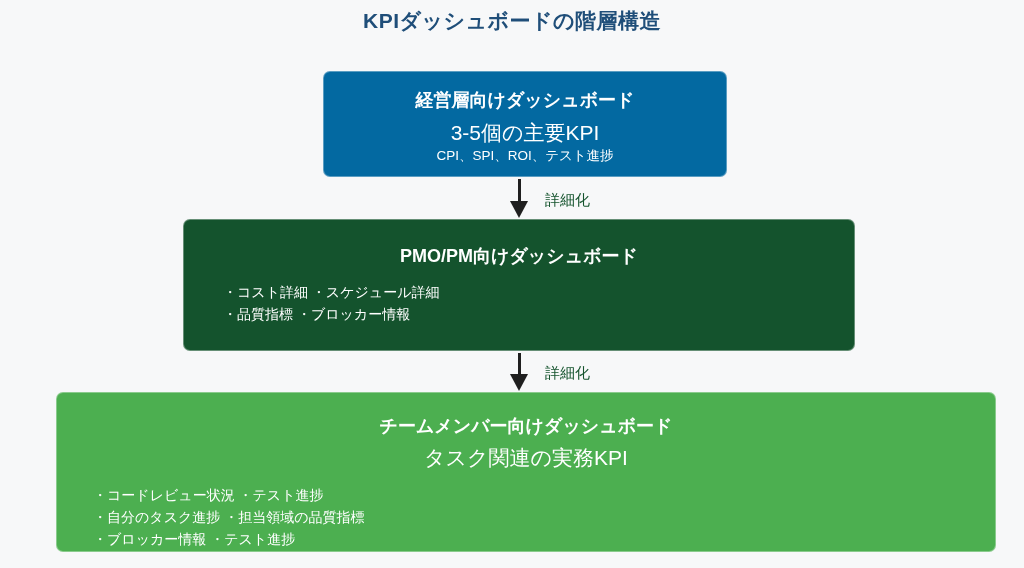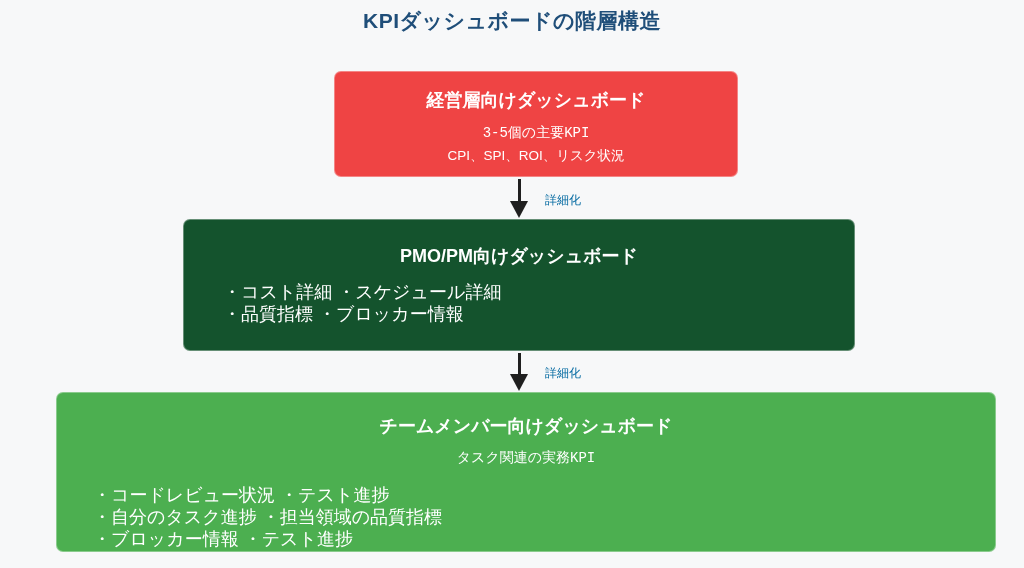--- a/index.html
+++ b/index.html
@@ -22,55 +22,54 @@
   }
 
   .box {
     position: absolute;
     border-radius: 7px;
     border: 1px solid rgba(255,255,255,0.35);
     color: #ffffff;
     text-align: center;
   }
   .box1 {
-    left: 334px; top: 71px; width: 404px; height: 106px;
-    background: #ef4444;
+    left: 323px; top: 71px; width: 404px; height: 106px;
+    background: #0369a1;
     padding-top: 17px;
   }
   .box2 {
     left: 183px; top: 219px; width: 672px; height: 132px;
     background: #14532d;
     padding-top: 25px;
   }
   .box3 {
     left: 56px; top: 392px; width: 940px; height: 160px;
     background: #4caf50;
     padding-top: 22px;
   }
 
   .box-title {
     font-size: 18px;
     font-weight: bold;
     line-height: 22px;
   }
   .box-subtitle {
-    font-size: 14px;
+    font-size: 21px;
     margin-top: 12px;
     line-height: 18px;
-    font-family: Liberation Mono, monospace;
   }
   .box1 .box-subtitle { margin-top: 13px; }
   .box-detail {
     font-size: 13.5px;
     margin-top: 5px;
     line-height: 17px;
   }
   .bullets {
     text-align: left;
-    font-size: 18px;
+    font-size: 14px;
     line-height: 22px;
     margin-top: 15px;
   }
   .box2 .bullets { padding-left: 39px; margin-top: 14px; }
   .box3 .bullets { padding-left: 36px; margin-top: 17px; }
 
   .arrow {
     position: absolute;
     width: 18px;
     display: flex;
@@ -85,38 +84,38 @@
     background: #1f1f1f;
   }
   .arrow-head {
     width: 0; height: 0;
     border-left: 9px solid transparent;
     border-right: 9px solid transparent;
     border-top: 17px solid #1f1f1f;
   }
   .arrow-label {
     position: absolute;
-    font-size: 12px;
-    color: #0369a1;
+    font-size: 15px;
+    color: #14532d;
     line-height: 18px;
   }
   .label1 { left: 545px; top: 191px; }
   .label2 { left: 545px; top: 364px; }
 </style>
 </head>
 <body>
 
 <div class="stage">
 
   <h1 class="title">KPIダッシュボードの階層構造</h1>
 
   <section class="box box1">
     <div class="box-title">経営層向けダッシュボード</div>
     <div class="box-subtitle">3-5個の主要KPI</div>
-    <div class="box-detail">CPI、SPI、ROI、リスク状況</div>
+    <div class="box-detail">CPI、SPI、ROI、テスト進捗</div>
   </section>
 
   <div class="arrow arrow1">
     <div class="arrow-line"></div>
     <div class="arrow-head"></div>
   </div>
   <div class="arrow-label label1">詳細化</div>
 
   <section class="box box2">
     <div class="box-title">PMO/PM向けダッシュボード</div>

